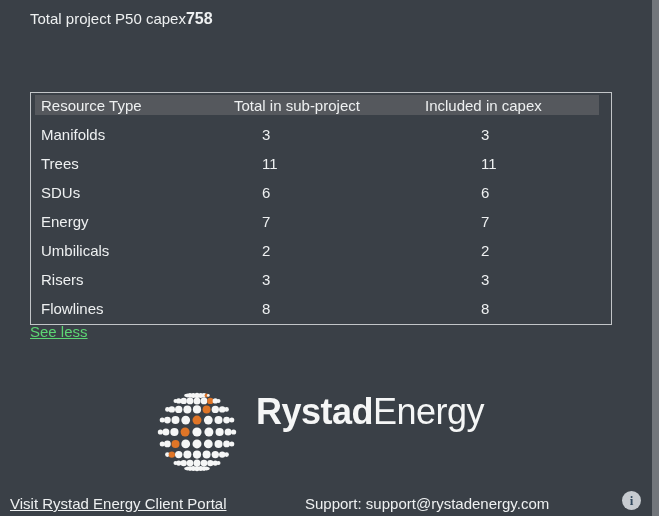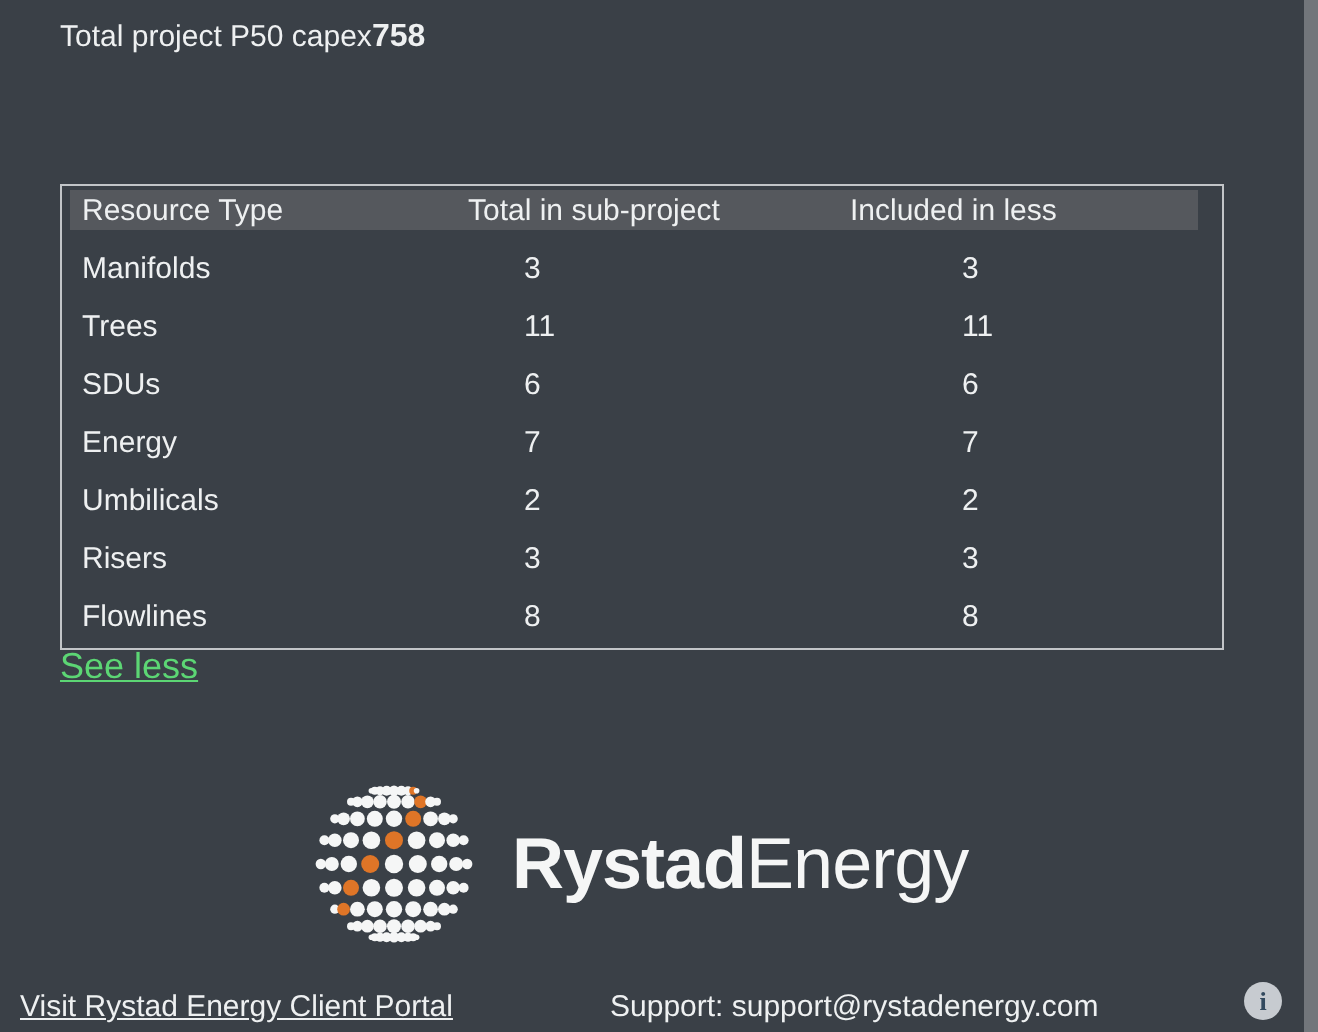--- a/index.html
+++ b/index.html
@@ -24,24 +24,24 @@
     display:grid;grid-template-columns:193px 191px 1fr;align-items:center;
     padding-left:6px;
   }
   .rows{padding-top:5px;}
   .trow{
     height:29px;display:grid;grid-template-columns:193px 191px 1fr;
     align-items:center;padding-left:10px;gap:28px;
   }
   .cell{white-space:nowrap;overflow:hidden;}
   .see-less{
-    position:absolute;left:30px;top:323px;font-size:18px;
+    position:absolute;left:30px;top:323px;font-size:15px;
     color:var(--link_green,#5cd674);text-decoration:underline;cursor:pointer;
   }
-  .logo{position:absolute;left:157px;top:392px;display:flex;align-items:center;gap:19px;}
+  .logo{position:absolute;left:157px;top:392px;display:flex;align-items:flex-start;gap:19px;}
   .logo-globe{width:80px;height:80px;}
   .logo-text{font-size:36px;line-height:40px;color:var(--logo_white,#f5f6f6);letter-spacing:-0.5px;}
   .logo-text .bold{font-weight:700;}
   .logo-text .light{font-weight:400;}
   .footer{position:absolute;left:0;top:490px;width:652px;height:26px;font-size:15px;}
   .portal-link{position:absolute;left:10px;top:5px;color:var(--text,#eef0f1);text-decoration:underline;cursor:pointer;}
   .support{position:absolute;left:305px;top:5px;}
   .info-btn{
     position:absolute;left:622px;top:1px;width:19px;height:19px;border-radius:50%;
     background:var(--info_icon_bg,#c7cbd0);color:var(--info_icon_fg,#32495e);
@@ -56,21 +56,21 @@
 
 <div class="hdr">
   <span class="title">Total project P50 capex</span>
   <span class="value">758</span>
 </div>
 
 <div class="tbl">
   <div class="thead">
     <span class="cell">Resource Type</span>
     <span class="cell">Total in sub-project</span>
-    <span class="cell">Included in less</span>
+    <span class="cell">Included in capex</span>
   </div>
   <div class="rows">
     <div class="trow">
       <span class="cell">Manifolds</span>
       <span class="cell">3</span>
       <span class="cell">3</span>
     </div>
     <div class="trow">
       <span class="cell">Trees</span>
       <span class="cell">11</span>

